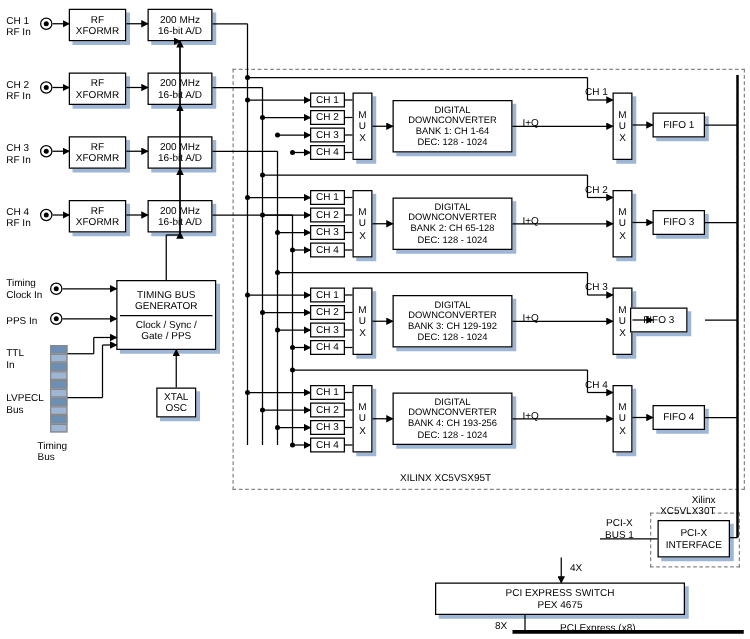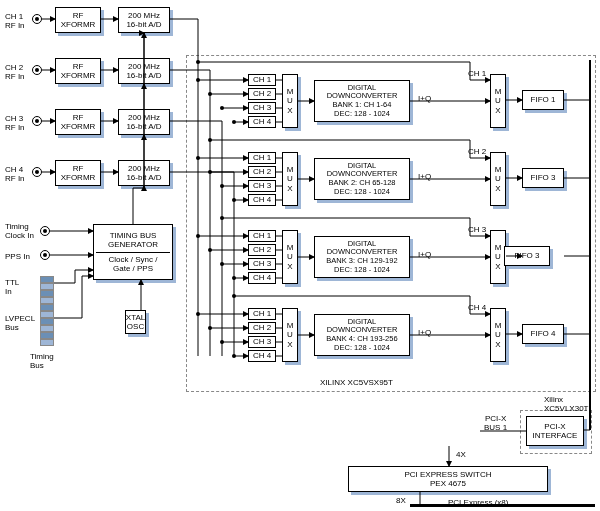--- a/index.html
+++ b/index.html
@@ -15,21 +15,21 @@
   .hheavy{position:absolute;height:0;border-top:3px solid #000}
 </style>
 </head>
 <body>
 
 <div id="canvas">
 
   <div class="dashed" style="left:186px;top:55px;width:408px;height:335px"></div>
   <div class="lbl" style="left:320px;top:378px">XILINX XC5VSX95T</div>
   <div class="dashed" style="left:520px;top:410px;width:70px;height:42px"></div>
-  <div class="lbl" style="left:544px;top:395px;text-align:left;white-space:pre-line">Xilinx
+  <div class="lbl" style="left:528px;top:395px;text-align:right;white-space:pre-line">Xilinx
 XC5VLX30T</div>
 
   <div class="lbl" style="left:5px;top:12px;white-space:pre-line">CH 1
 RF In</div>
   <div class="port" style="left:32px;top:14px"></div>
   <div class="lbl" style="left:5px;top:63px;white-space:pre-line">CH 2
 RF In</div>
   <div class="port" style="left:32px;top:65px"></div>
   <div class="lbl" style="left:5px;top:114px;white-space:pre-line">CH 3
 RF In</div>
@@ -57,21 +57,21 @@
 16-bit A/D</div>
 
   <div class="box" style="left:93px;top:224px;width:80px;height:56px;flex-direction:column">
     <div style="white-space:pre-line">TIMING BUS
 GENERATOR</div>
     <div style="border-top:1px solid #000;width:100%;margin:2px 0"></div>
     <div style="white-space:pre-line">Clock / Sync /
 Gate / PPS</div>
   </div>
 
-  <div class="box" style="left:125px;top:310px;width:21px;height:24px;white-space:pre-line">XTAL
+  <div class="box" style="left:125px;top:310px;width:32px;height:24px;white-space:pre-line">XTAL
 OSC</div>
 
   <div class="lbl" style="left:5px;top:222px;white-space:pre-line">Timing
 Clock In</div>
   <div class="port" style="left:40px;top:226px"></div>
   <div class="lbl" style="left:5px;top:252px">PPS In</div>
   <div class="port" style="left:40px;top:250px"></div>
 
   <div class="lbl" style="left:5px;top:278px;white-space:pre-line">TTL
 In</div>

